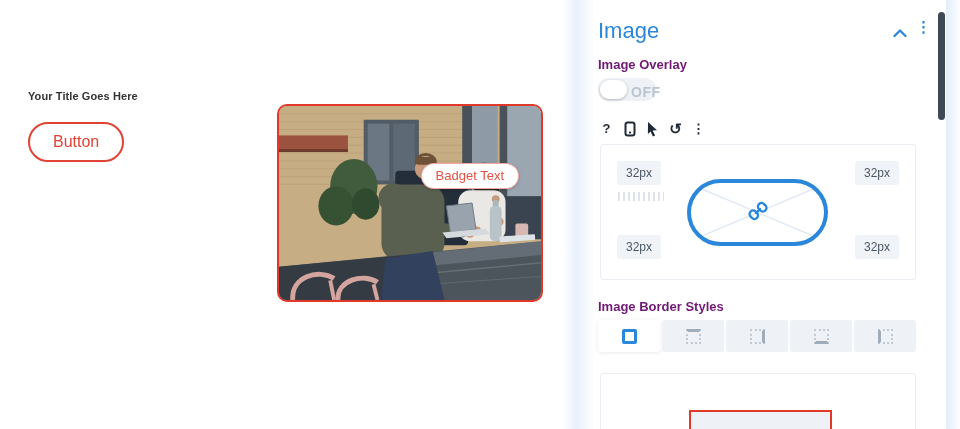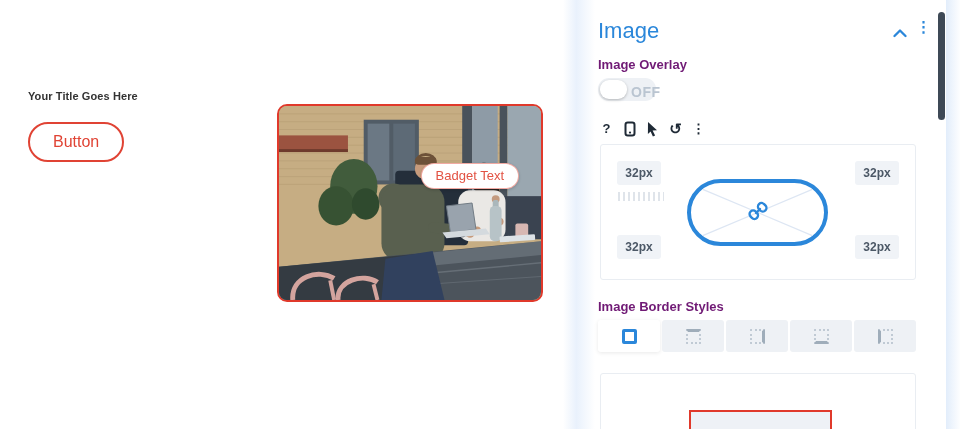--- a/index.html
+++ b/index.html
@@ -73,21 +73,21 @@
     font-size:13px; font-weight:700; cursor:pointer;
   }
   .mini-icon svg { display:block; }
 
   .rc-box {
     position:absolute; left:2px; top:144px; width:316px; height:136px;
     background:#fff; border:1px solid #e9edf2; border-radius:3px;
   }
   .corner-chip {
     position:absolute; width:44px; height:24px; background:#f0f3f7; border-radius:3px;
-    font-size:12px; font-weight:700; color:#4c5866;
+    font-size:12px; font-weight:400; color:#4c5866;
     display:flex; align-items:center; justify-content:center; cursor:text;
   }
   .chip-tl { left:16px; top:16px; }
   .chip-tr { right:16px; top:16px; }
   .chip-bl { left:16px; top:90px; }
   .chip-br { right:16px; top:90px; }
   .corner-ticks {
     position:absolute; left:17px; top:47px; width:46px; height:9px; cursor:ew-resize;
     background:repeating-linear-gradient(90deg,#dfe4ea 0 2px, transparent 2px 5px);
   }

